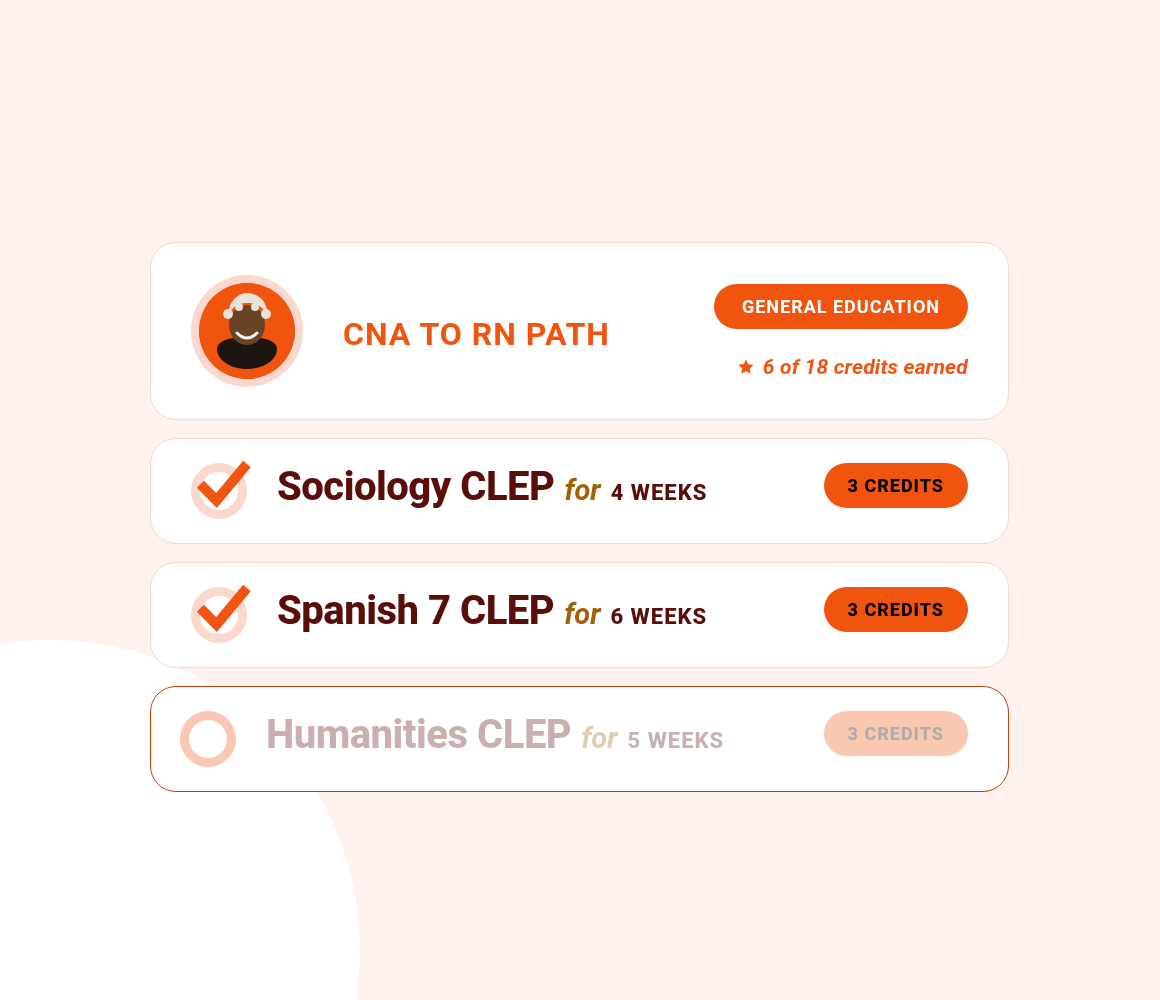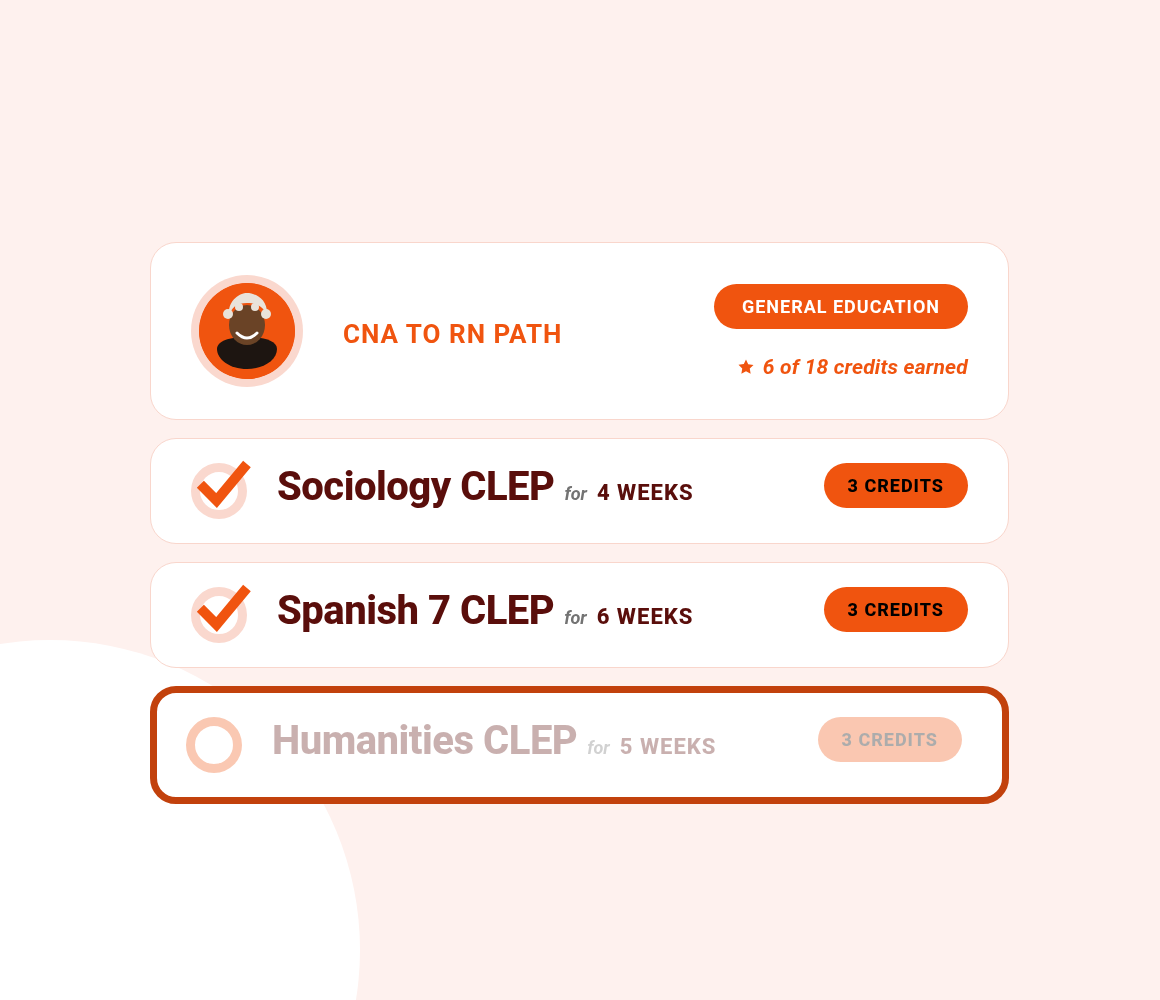--- a/index.html
+++ b/index.html
@@ -6,37 +6,37 @@
   .canvas{position:relative;width:1160px;height:1000px;background:#FEF1EE;overflow:hidden;}
   .blob{position:absolute;left:-260px;bottom:-260px;width:620px;height:620px;border-radius:50%;background:#FFFFFF;}
   .stack{position:absolute;left:150px;top:242px;width:859px;}
   .card{background:#FFFFFF;border:1px solid #F9D6CC;border-radius:26px;box-sizing:border-box;margin-bottom:18px;}
   .profile{display:flex;align-items:center;padding:32px 40px 32px 40px;}
   .avatar-wrap{flex:0 0 auto;width:112px;height:112px;border-radius:50%;background:#FAD8CE;display:flex;align-items:center;justify-content:center;}
   .avatar{width:96px;height:96px;border-radius:50%;background:#F0540F;display:flex;align-items:center;justify-content:center;overflow:hidden;}
   .avatar svg{width:96px;height:96px;}
   .id-block{margin-left:40px;flex:1 1 auto;}
   .name{font-size:48px;font-weight:700;color:#5A0E0B;letter-spacing:-0.5px;line-height:1.05;}
-  .path{margin-top:6px;font-size:26px;font-weight:700;letter-spacing:1px;color:#F0540F;}
+  .path{margin-top:6px;font-size:32px;font-weight:700;letter-spacing:1px;color:#F0540F;}
   .right{flex:0 0 auto;display:flex;flex-direction:column;align-items:flex-end;gap:26px;}
   .pill{background:#F0540F;color:#FFFFFF;border-radius:999px;padding:12px 28px;font-size:18px;font-weight:700;letter-spacing:1px;}
   .credits-line{display:flex;align-items:center;gap:8px;color:#F0540F;font-size:21px;font-weight:700;font-style:italic;letter-spacing:0.2px;}
   .credits-line svg{width:18px;height:18px;fill:#F0540F;}
   .course{display:flex;align-items:flex-start;padding:24px 40px;}
   .status{flex:0 0 auto;width:56px;height:56px;position:relative;}
   .ring{position:absolute;inset:0;border:9px solid #FAD8CE;border-radius:50%;box-sizing:border-box;}
   .check{position:absolute;inset:0;display:flex;align-items:flex-start;justify-content:center;}
   .check svg{width:58px;height:58px;position:absolute;top:-6px;left:2px;}
   .ctext{margin-left:30px;flex:1 1 auto;display:flex;align-items:baseline;flex-wrap:wrap;gap:10px;}
   .ctitle{font-size:40px;font-weight:800;color:#5A0E0B;letter-spacing:-0.5px;}
-  .cfor{font-size:18px;font-weight:700;font-style:italic;color:#737373;}
+  .cfor{font-size:29px;font-weight:700;font-style:italic;color:#a16207;}
   .cdur{font-size:22px;font-weight:800;letter-spacing:1px;color:#5A0E0B;}
   .cpill{flex:0 0 auto;background:#F0540F;color:#000000;border-radius:999px;padding:12px 24px;font-size:18px;font-weight:800;letter-spacing:1px;}
   .faded{opacity:0.32;}
-  .faded-card{border:7px solid #c2410c;padding-left:29px;}
+  .faded-card{border:1px solid #c2410c;padding-left:29px;}
 </style>
 </head>
 <body>
 
 <div class="canvas">
   <div class="blob"></div>
 
   <div class="stack">
 
     <div class="card profile">

